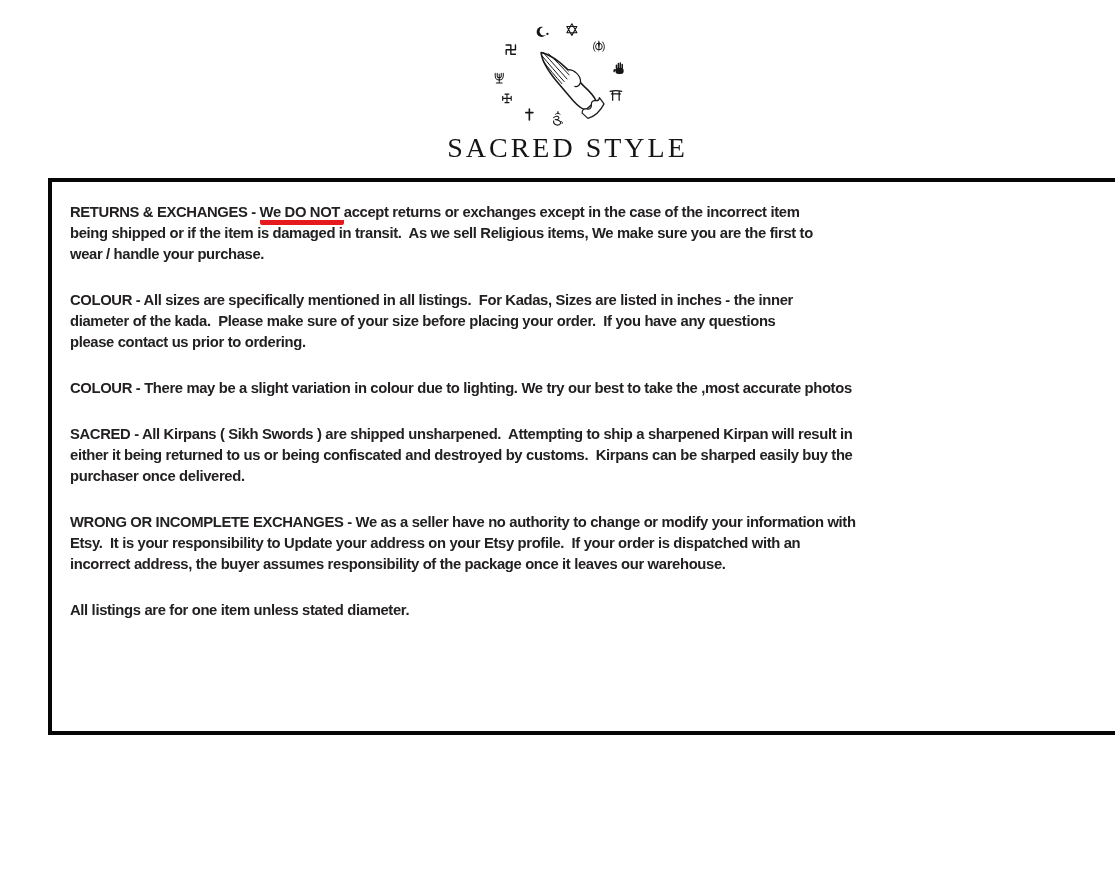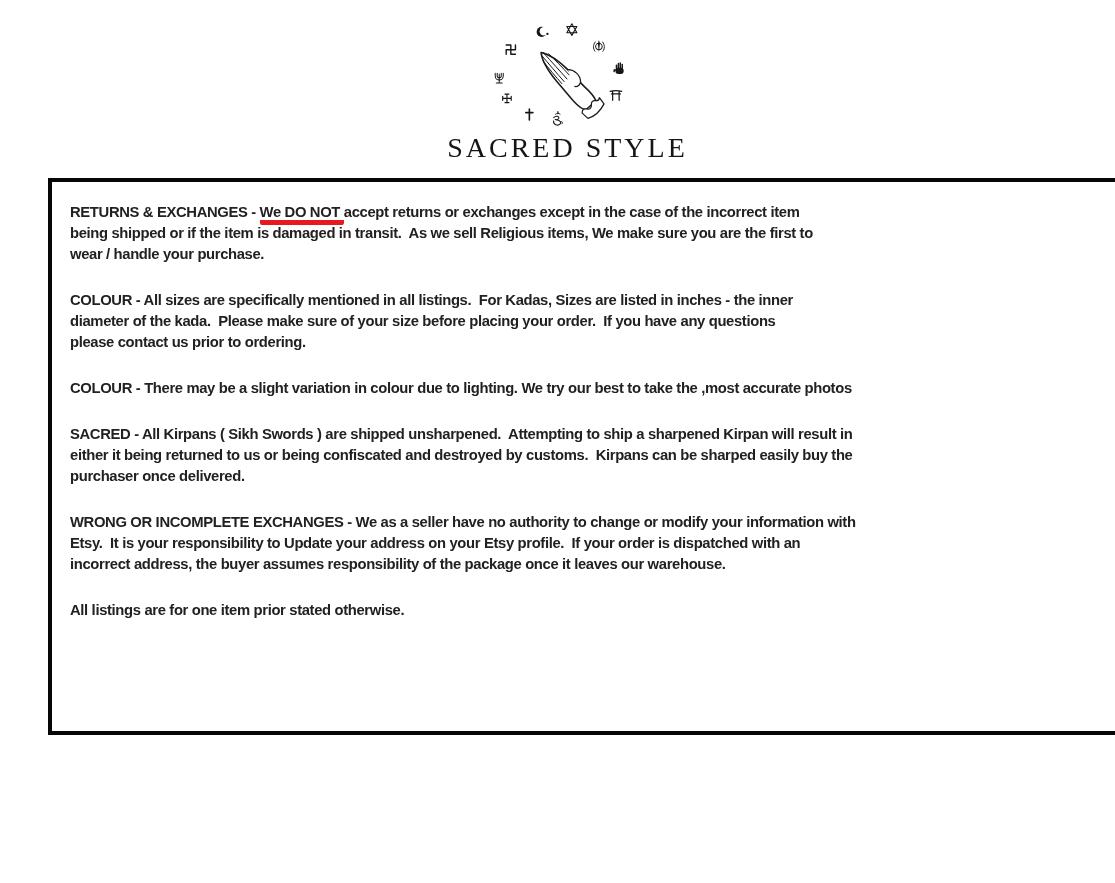--- a/index.html
+++ b/index.html
@@ -103,15 +103,15 @@
   <p class="para gap-top"><span>COLOUR - </span><span>There may be a slight variation in colour due to lighting. We try our best to take the ,most accurate photos</span></p>
 
   <p class="para"><span>SACRED - </span><span>All Kirpans ( Sikh Swords ) are shipped unsharpened.  Attempting to ship a sharpened Kirpan will result in
 either it being returned to us or being confiscated and destroyed by customs.  Kirpans can be sharped easily buy the
 purchaser once delivered.</span></p>
 
   <p class="para"><span>WRONG OR INCOMPLETE EXCHANGES - </span><span>We as a seller have no authority to change or modify your information with
 Etsy.  It is your responsibility to Update your address on your Etsy profile.  If your order is dispatched with an
 incorrect address, the buyer assumes responsibility of the package once it leaves our warehouse.</span></p>
 
-  <p class="para"><span>All listings are for one item prior stated otherwise.</span></p>
+  <p class="para"><span>All listings are for one item unless stated diameter.</span></p>
 
 </div>
 
 </body></html>

